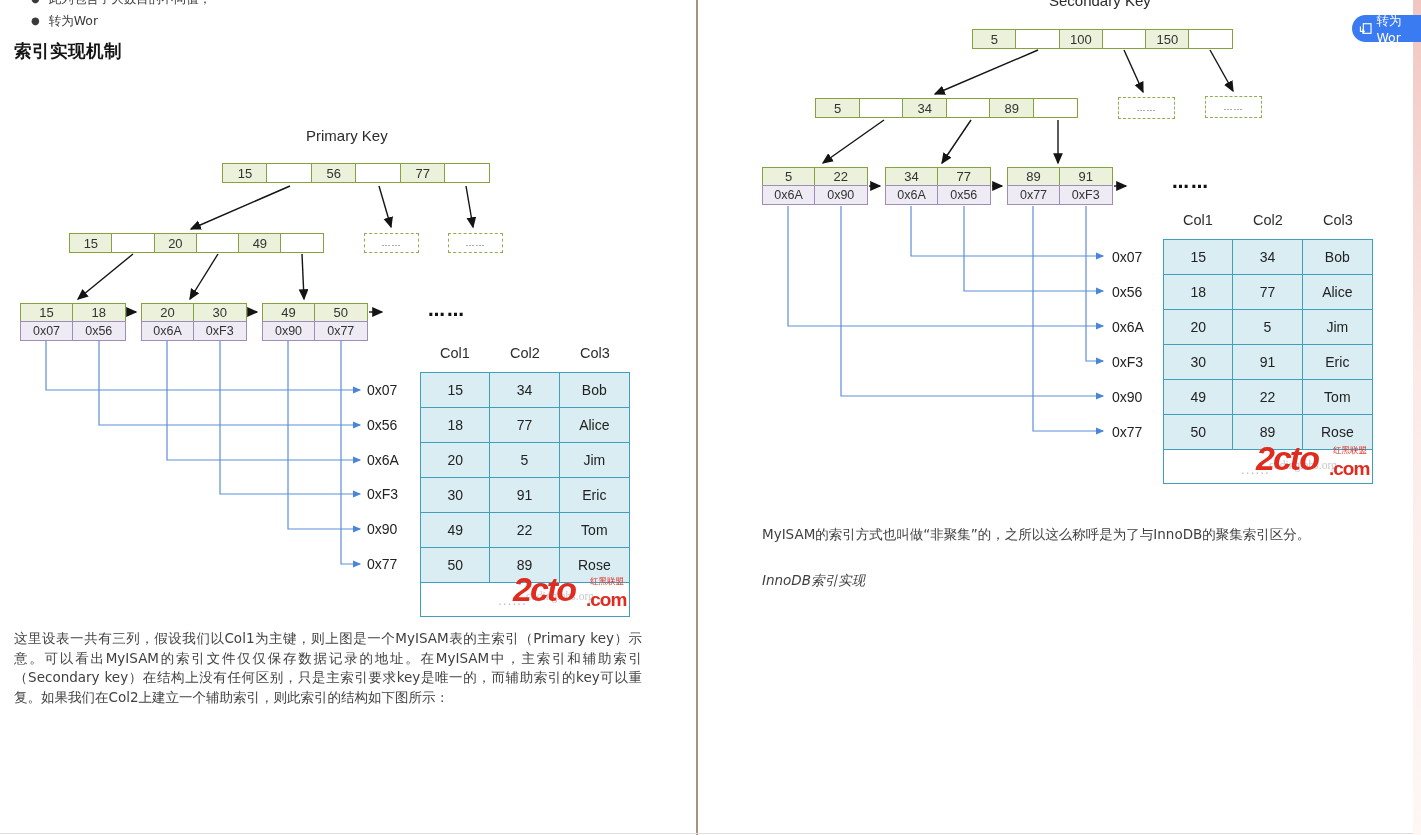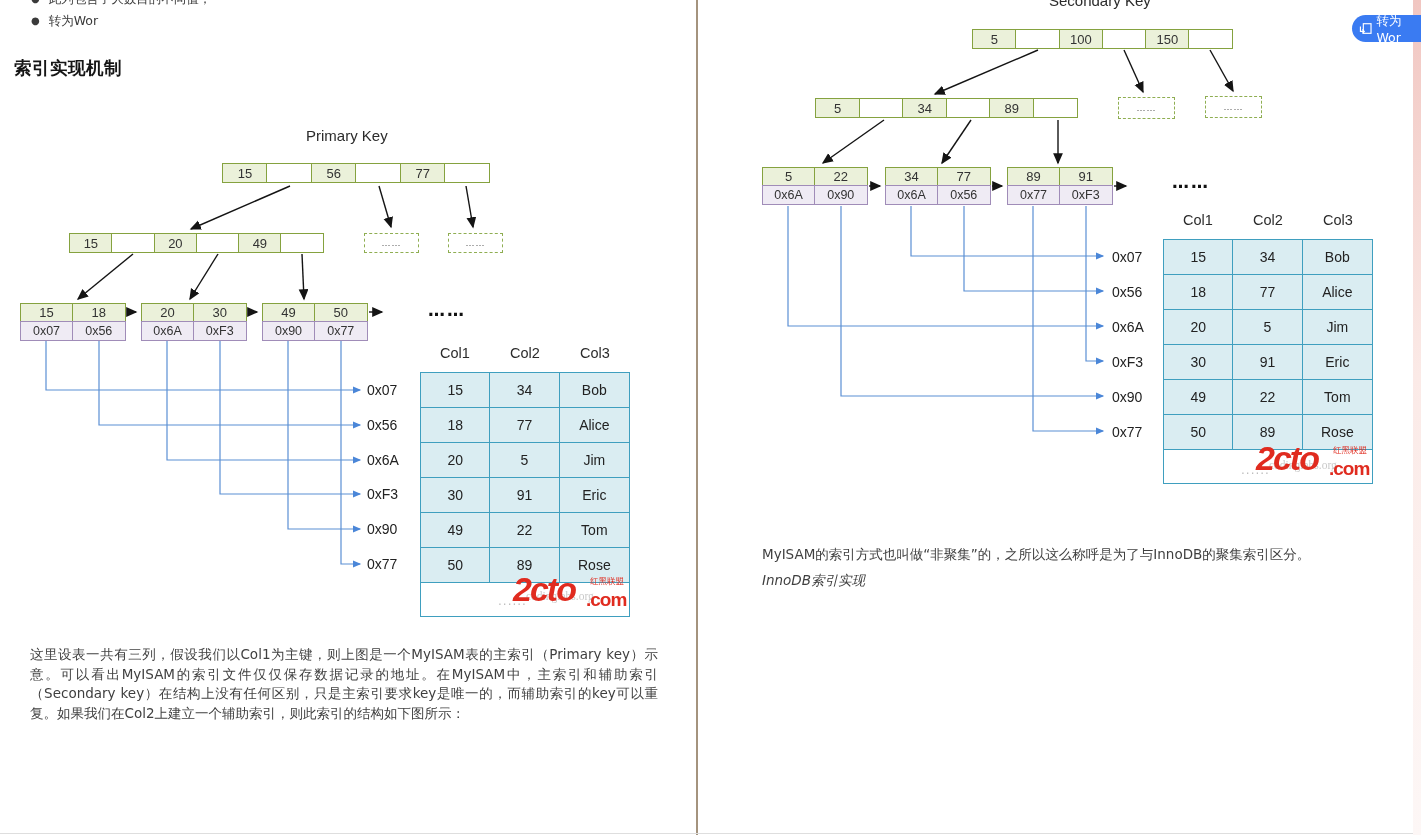--- a/index.html
+++ b/index.html
@@ -103,21 +103,21 @@
       <polyline points="911,206 911,256 1103,256"></polyline>
       <polyline points="964,206 964,291 1103,291"></polyline>
       <polyline points="1033,206 1033,431 1103,431"></polyline>
       <polyline points="1086,206 1086,361 1103,361"></polyline>
     </g>
   </svg>
 
   <div class="bullet" style="left:31px;top:-9px;"><span class="dot">●</span><span>此列包含了大数目的不同值；</span></div>
   <div class="bullet" style="left:31px;top:13px;"><span class="dot">●</span><span>转为Wor</span></div>
 
-  <h1 class="heading" style="left:14px;top:56px;">索引实现机制</h1>
+  <h1 class="heading" style="left:14px;top:39px;">索引实现机制</h1>
 
 
   <div class="fig-title" style="left:306px;top:127px;">Primary Key</div>
 
   <div class="inode" style="left:222px;top:163px;width:268px;">
     <div class="c v">15</div>
       <div class="c"></div>
     <div class="c v">56</div>
       <div class="c"></div>
     <div class="c v">77</div>
@@ -192,21 +192,21 @@
   </div>
 
   <div class="wm" style="left:498px;top:580px;">
     <span class="ghost">......</span>
     <span class="site">codinglabs.org</span>
     <span class="brand">2cto</span>
     <span class="league">红黑联盟</span>
     <span class="com">.com</span>
   </div>
 
-  <div class="para" style="left:30px;top:629px;width:628px;margin-top:16px;">这里设表一共有三列，假设我们以Col1为主键，则上图是一个MyISAM表的主索引（Primary key）示意。可以看出MyISAM的索引文件仅仅保存数据记录的地址。在MyISAM中，主索引和辅助索引（Secondary key）在结构上没有任何区别，只是主索引要求key是唯一的，而辅助索引的key可以重复。如果我们在Col2上建立一个辅助索引，则此索引的结构如下图所示：</div>
+  <div class="para" style="left:14px;top:629px;width:628px;">这里设表一共有三列，假设我们以Col1为主键，则上图是一个MyISAM表的主索引（Primary key）示意。可以看出MyISAM的索引文件仅仅保存数据记录的地址。在MyISAM中，主索引和辅助索引（Secondary key）在结构上没有任何区别，只是主索引要求key是唯一的，而辅助索引的key可以重复。如果我们在Col2上建立一个辅助索引，则此索引的结构如下图所示：</div>
 
   <div class="fig-title" style="left:1049px;top:-8px;">Secondary Key</div>
 
   <div class="inode" style="left:972px;top:29px;width:261px;">
     <div class="c v">5</div>
       <div class="c"></div>
     <div class="c v">100</div>
       <div class="c"></div>
     <div class="c v">150</div>
       <div class="c"></div>
@@ -280,21 +280,21 @@
   </div>
 
   <div class="wm" style="left:1241px;top:449px;">
     <span class="ghost">......</span>
     <span class="site">codinglabs.org</span>
     <span class="brand">2cto</span>
     <span class="league">红黑联盟</span>
     <span class="com">.com</span>
   </div>
 
-  <div class="para" style="left:762px;top:544px;width:617px;line-height:20px;">MyISAM的索引方式也叫做“非聚集”的，之所以这么称呼是为了与InnoDB的聚集索引区分。</div>
+  <div class="para" style="left:762px;top:524px;width:617px;line-height:20px;">MyISAM的索引方式也叫做“非聚集”的，之所以这么称呼是为了与InnoDB的聚集索引区分。</div>
   <div class="para" style="left:762px;top:570px;width:617px;line-height:20px;font-style:italic;">InnoDB索引实现</div>
 
   <div class="divider"></div>
   <div class="bottom-line"></div>
   <div class="scrollstrip"></div>
 
   <div class="convert-btn">
     <svg width="14" height="14" viewBox="0 0 14 14">
       <rect x="4.5" y="1.5" width="8" height="10" fill="none" stroke="#ffffff" stroke-width="1.2"></rect>
       <path d="M1.5 4.5 v5 h3.5" fill="none" stroke="#ffffff" stroke-width="1.2"></path>

